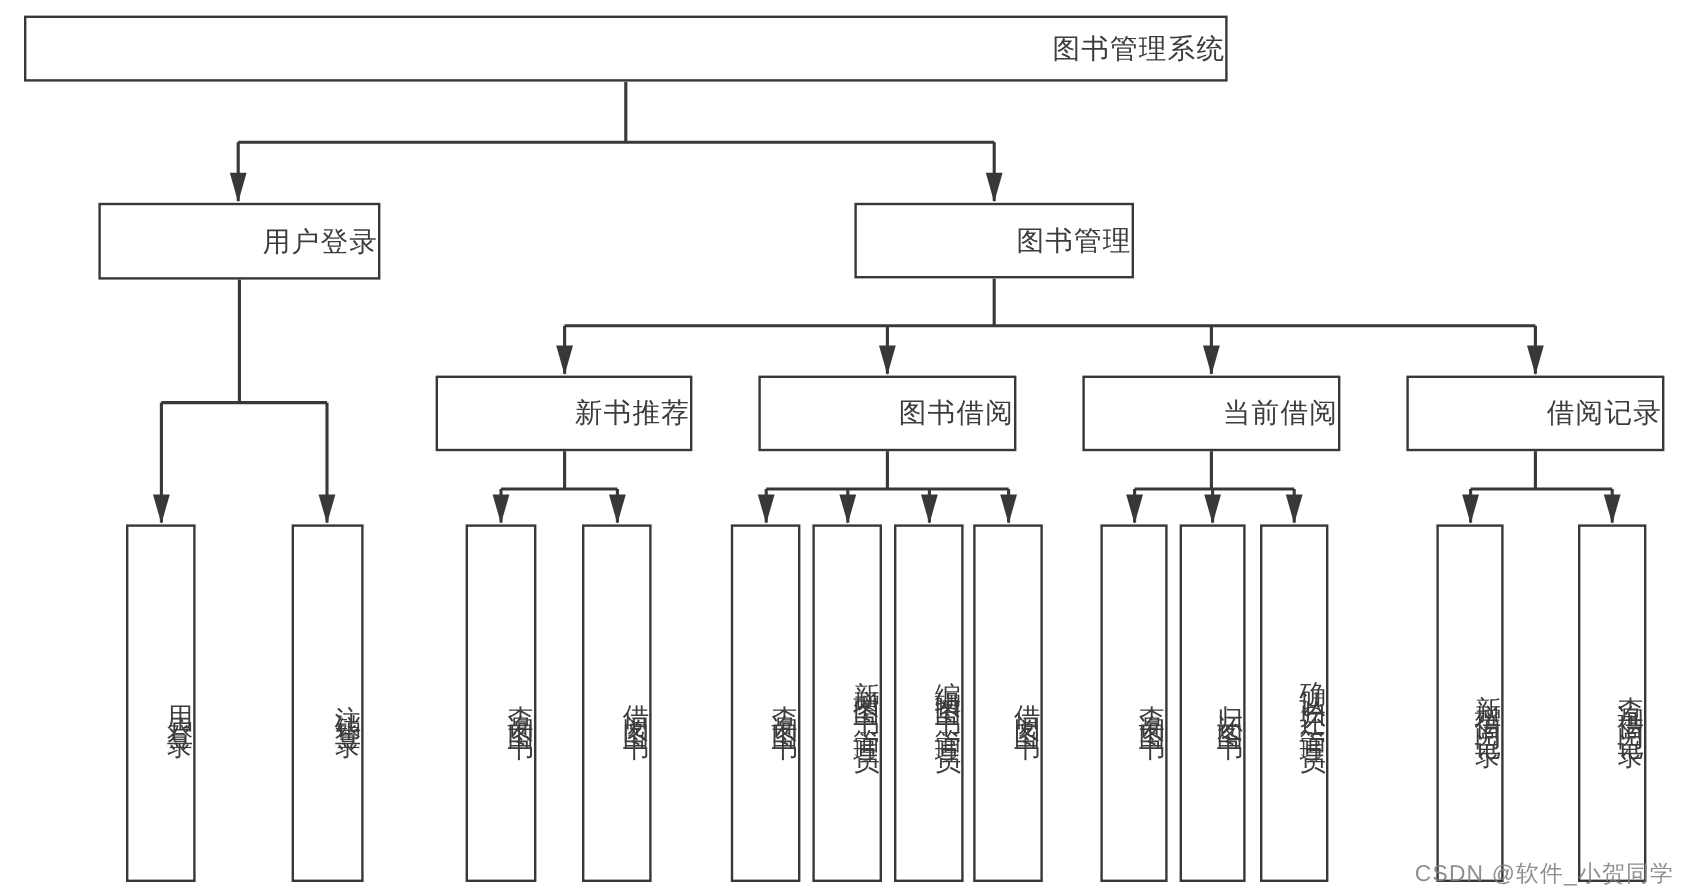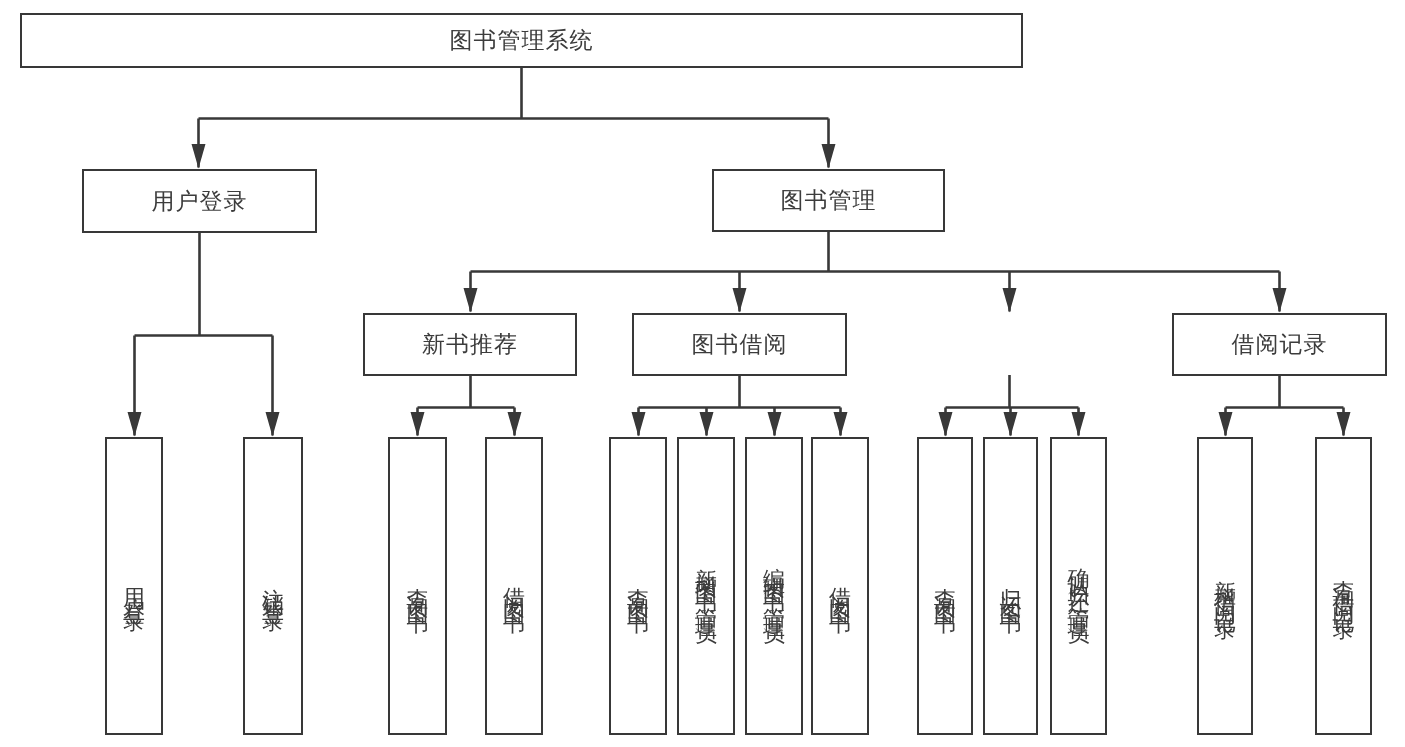--- a/index.html
+++ b/index.html
@@ -9,21 +9,21 @@
     background:#ffffff;
     font-family:"Liberation Sans","DejaVu Sans",sans-serif;
     overflow:hidden;
   }
   #wires{position:absolute;left:0;top:0;width:1405px;height:747px;}
   .node{
     position:absolute;
     box-sizing:border-box;
     border:2.6px solid #383838;
     background:#ffffff;
-    display:flex;align-items:center;justify-content:center;
+    display:flex;align-items:center;justify-content:flex-end;
     color:#3c3c3c;
   }
   .node.h span{
     font-size:23px;
     letter-spacing:1px;
     white-space:nowrap;
   }
   .node.v span{
     writing-mode:vertical-rl;
     text-orientation:mixed;
@@ -99,20 +99,23 @@
   <div class="node h" style="left:712px;top:169px;width:233px;height:63px">
     <span>图书管理</span>
   </div>
 
   <div class="node h" style="left:363px;top:313px;width:214px;height:63px">
     <span>新书推荐</span>
   </div>
   <div class="node h" style="left:632px;top:313px;width:215px;height:63px">
     <span>图书借阅</span>
   </div>
+  <div class="node h" style="left:902px;top:313px;width:215px;height:63px">
+    <span>当前借阅</span>
+  </div>
   <div class="node h" style="left:1172px;top:313px;width:215px;height:63px">
     <span>借阅记录</span>
   </div>
 
   <div class="node v" style="left:105px;top:437px;width:58px;height:298px">
     <span>用户登录</span>
   </div>
   <div class="node v" style="left:243px;top:437px;width:60px;height:298px">
     <span>注销登录</span>
   </div>
@@ -143,13 +146,14 @@
   <div class="node v" style="left:1050px;top:437px;width:57px;height:298px">
     <span>确认归还（管理员）</span>
   </div>
   <div class="node v" style="left:1197px;top:437px;width:56px;height:298px">
     <span>新增借阅记录</span>
   </div>
   <div class="node v" style="left:1315px;top:437px;width:57px;height:298px">
     <span>查询借阅记录</span>
   </div>
 
+  <div id="watermark">CSDN @软件_小贺同学</div>
 </div>
 
 </body></html>

